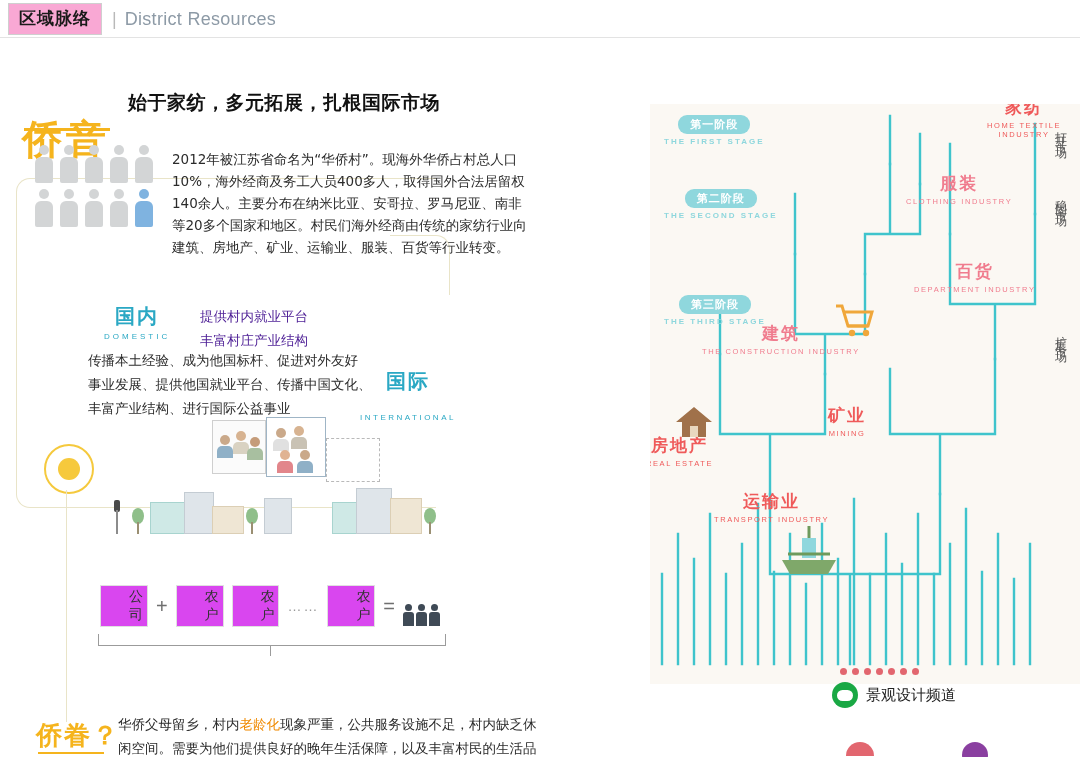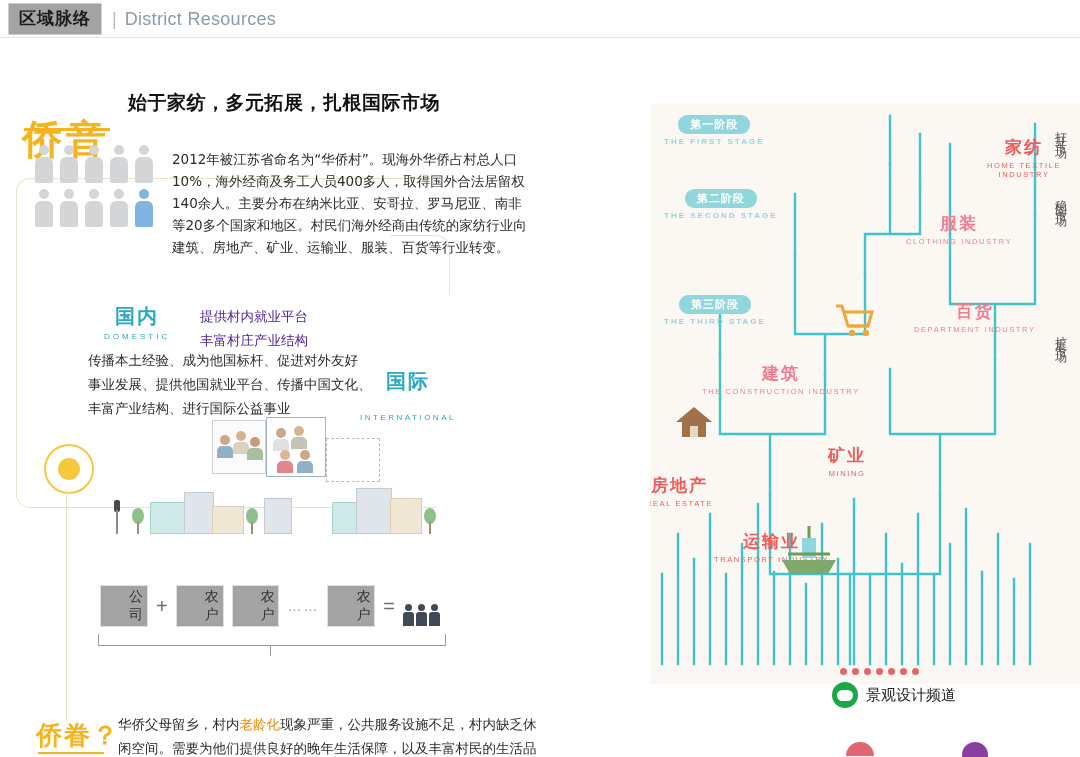--- a/index.html
+++ b/index.html
@@ -16,21 +16,21 @@
   .header{
     position:absolute;left:0;top:0;width:1080px;height:38px;
     display:flex;align-items:center;
   }
   .hdr-box{
     border:1px solid #cfcfcf;
     padding:3px 10px 4px 10px;
     font-size:17px;font-weight:bold;color:#1a1a1a;
     letter-spacing:1px;
     margin-left:8px;
-    background:#a3a3a3;
+    background:#f9a8d4;
   }
   .hdr-sep{color:#b9b9b9;font-size:18px;margin:0 8px 0 10px;}
   .hdr-en{color:#8d9aa6;font-size:18px;letter-spacing:.3px;}
   .hdr-rule{
     position:absolute;left:0;top:37px;width:1080px;height:1px;background:#e3e3e3;
   }
 
   
   .left{position:absolute;left:0;top:40px;width:640px;height:717px;}
 
@@ -142,21 +142,21 @@
   .tree{position:absolute;bottom:0;width:12px;height:26px;}
   .tree .c{position:absolute;left:0;top:0;width:12px;height:16px;border-radius:50%;background:#8fbf8a;}
   .tree .t{position:absolute;left:5px;top:14px;width:2px;height:12px;background:#9a8f72;}
   .light{position:absolute;bottom:0;left:8px;width:6px;height:34px;}
   .light .pole{position:absolute;left:2px;top:10px;width:2px;height:24px;background:#8c8c8c;}
   .light .lamp{position:absolute;left:0;top:0;width:6px;height:12px;border-radius:2px;background:#4a4a4a;}
 
   
   .formula{position:absolute;left:100px;top:540px;width:340px;height:52px;display:flex;align-items:center;gap:8px;}
   .chip{
-    width:52px;height:40px;background:#a3a3a3;border:1px solid #e0e0e0;
+    width:52px;height:40px;background:#d946ef;border:1px solid #e0e0e0;
     display:flex;align-items:center;justify-content:center;
     font-size:14px;color:#333;font-family:"DejaVu Sans", sans-serif;padding-left:28px;
   }
   .op{font-size:20px;color:#6f6f6f;width:18px;text-align:center;}
   .dots{font-size:14px;color:#999;letter-spacing:2px;width:40px;text-align:center;}
   .result{
     width:48px;height:40px;display:flex;align-items:flex-end;justify-content:center;gap:2px;position:relative;
   }
   .rfig{width:11px;height:22px;position:relative;}
   .rfig .h{position:absolute;left:2px;top:0;width:7px;height:7px;border-radius:50%;background:#3f4a56;}
@@ -197,21 +197,21 @@
 
   .stage{
     position:absolute;color:#fff;font-weight:bold;text-align:center;
   }
   .stage .cn{
     background:#8fd7dd;border-radius:9px;font-size:11px;padding:2px 12px;display:inline-block;letter-spacing:1px;
   }
   .stage .en{color:#8fd7dd;font-size:8px;letter-spacing:2px;margin-top:3px;display:block;}
 
   .ind{position:absolute;text-align:center;}
-  .ind .cn{font-size:17px;font-weight:bold;letter-spacing:2px;margin-top:40px;}
+  .ind .cn{font-size:17px;font-weight:bold;letter-spacing:2px;}
   .ind .en{font-size:7.5px;letter-spacing:1.6px;margin-top:2px;}
   .ind.pink .cn,.ind.pink .en{color:#f07c8e;}
   .ind.red .cn,.ind.red .en{color:#ef5a5a;}
 
   .vert-label{
     position:absolute;writing-mode:vertical-rl;font-size:12px;color:#555;letter-spacing:5px;
   }
 
   .wm{
     position:absolute;left:832px;top:682px;display:flex;align-items:center;gap:8px;

